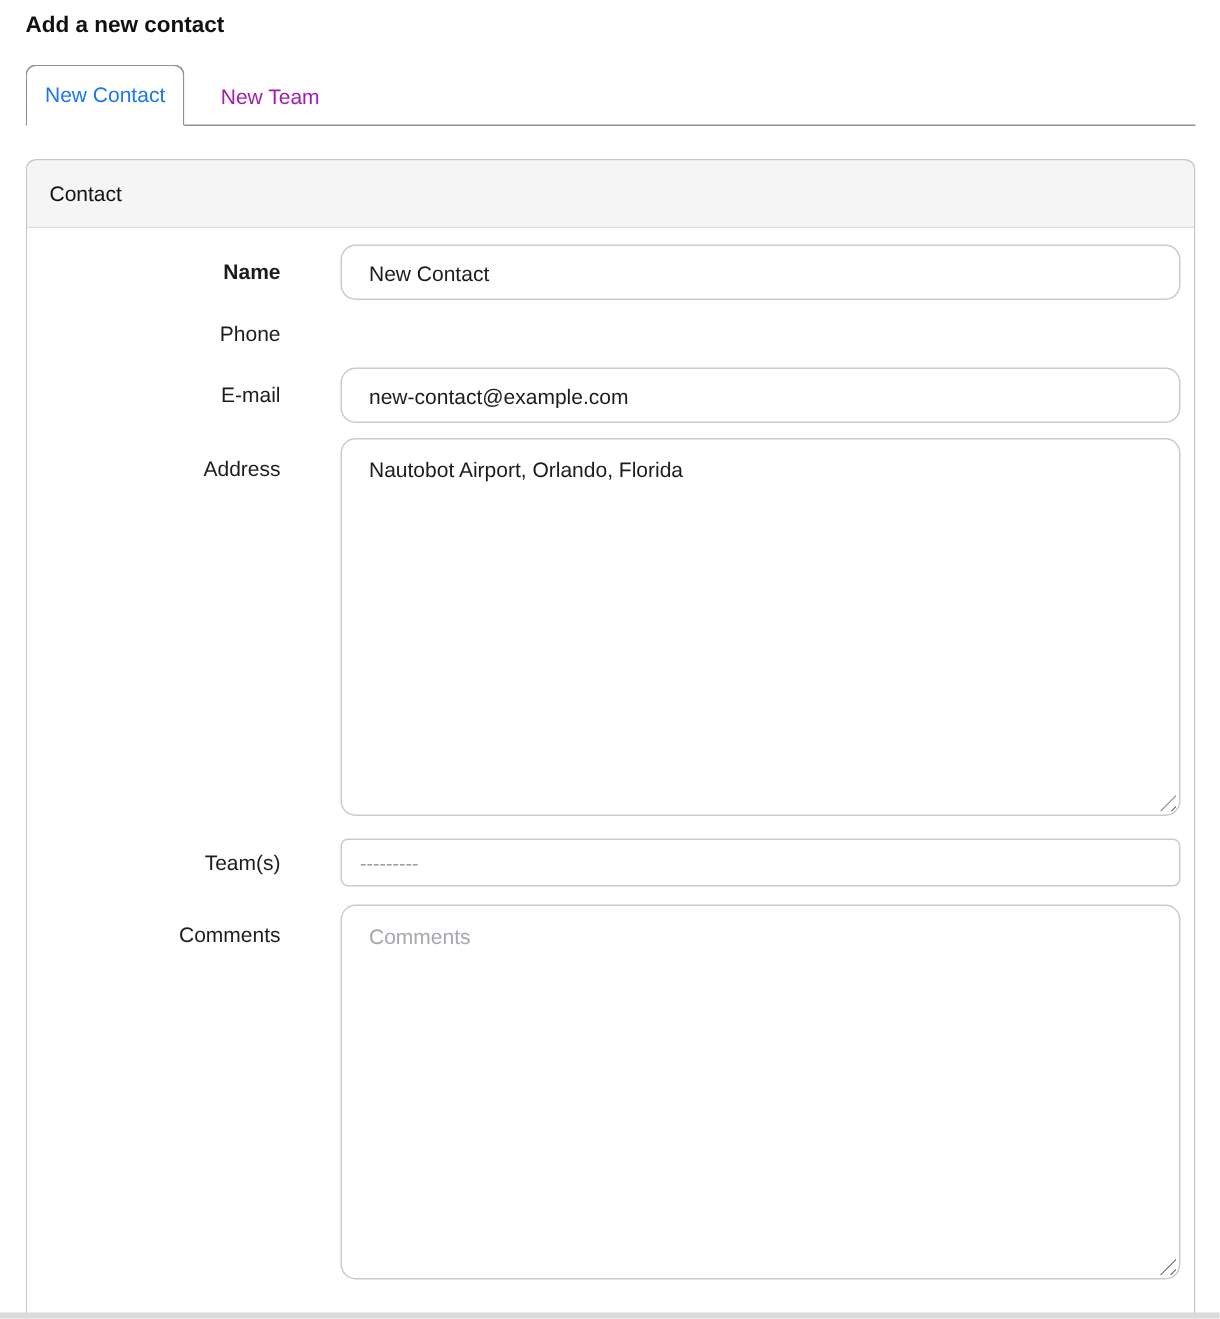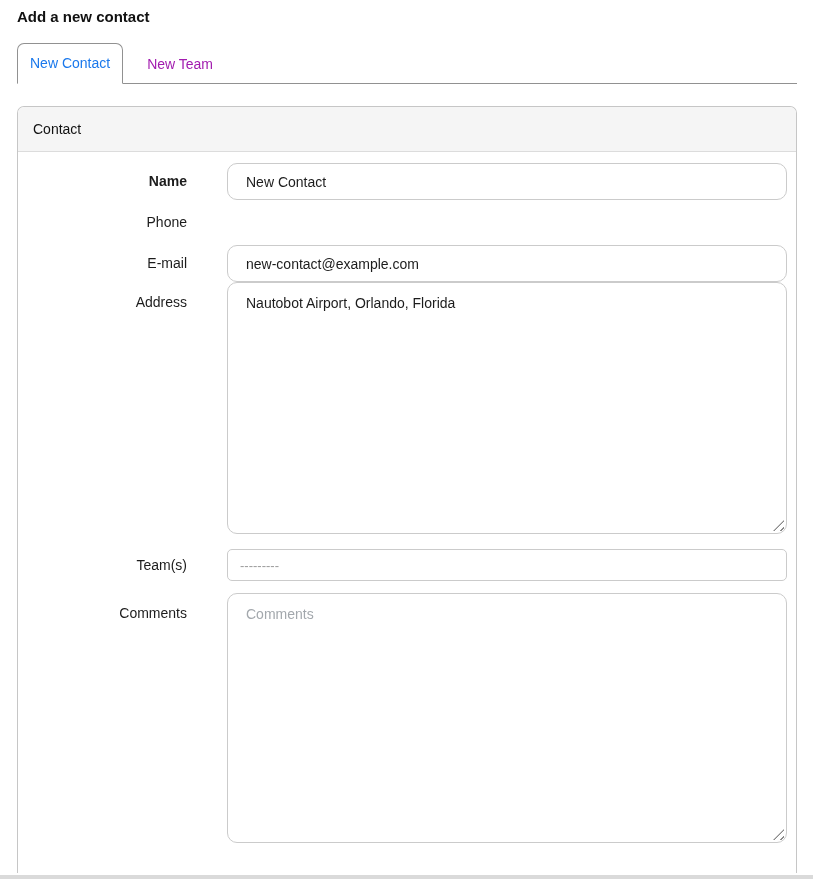--- a/index.html
+++ b/index.html
@@ -71,21 +71,21 @@
   .form-row.top .field-label { padding-top: 11px; }
   .field-label {
     text-align: right;
     padding-right: 40px;
     font-size: 14px; line-height: 19px;
     color: #1c1c1c;
   }
   .field-label.required { font-weight: 700; }
 
   .mb13 { margin-bottom: 13px; }
-  .mb10 { }
+  .mb10 { margin-bottom: 10px; }
   .mb15 { margin-bottom: 15px; }
   .mb14 { margin-bottom: 12px; }
 
   
   .text-input {
     width: 100%; height: 37px;
     border: 1px solid #cbcbcb;
     border-radius: 10px;
     padding: 0 18px;
     font-size: 14px;

